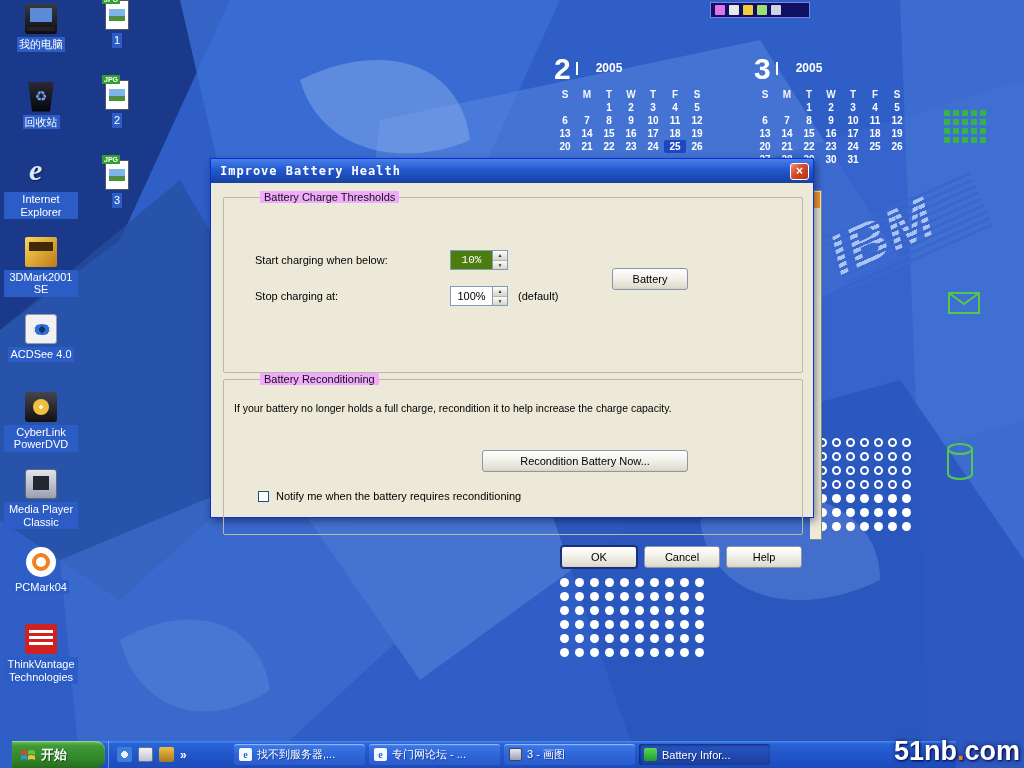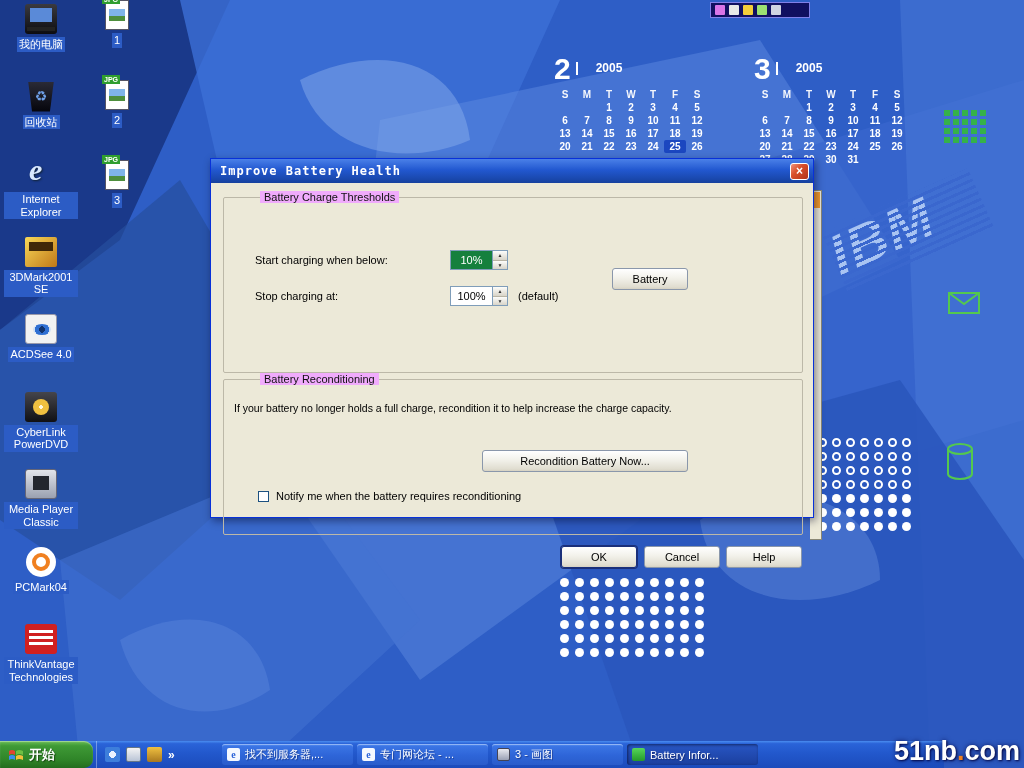--- a/index.html
+++ b/index.html
@@ -96,34 +96,34 @@
         text-align:center;padding:0;cursor:default;}
   .group{position:absolute;border:1px solid #bcb8a8;border-radius:2px;}
   #group-thresholds{left:12px;top:38px;width:578px;height:174px;}
   #group-recondition{left:12px;top:220px;width:578px;height:154px;}
   .gtitle{position:absolute;top:-7px;left:8px;background:#f0abfc;padding:0 4px;
         font-size:11px;color:#101010;margin-left:28px;}
   .dtext{position:absolute;font-size:10.5px;color:#000;white-space:nowrap;}
   .flabel{position:absolute;font-size:11px;color:#000;}
   .spin{position:absolute;display:flex;width:58px;height:20px;border:1px solid #7f9db9;background:#fff;box-sizing:border-box;}
   .spin .val{flex:1;font-size:11px;line-height:18px;text-align:center;}
-  .spin .val.sel{background:#15803d;color:#fff;}
+  .spin .val.sel{background:#4d7c0f;color:#fff;font-family:Liberation Mono, monospace;}
   .arrows{width:14px;display:flex;flex-direction:column;border-left:1px solid #7f9db9;}
   .arrows span{flex:1;font-size:5px;line-height:8px;text-align:center;color:#333;
         background:linear-gradient(#fdfdfb,#d8d4c8);border-bottom:1px solid #b8b4a4;}
   .arrows span:last-child{border-bottom:none;}
   .xpbtn{position:absolute;background:linear-gradient(180deg,#ffffff 0%,#f2f1ea 45%,#e0ddd0 90%,#d6d2c2 100%);
         border:1px solid #8a97ab;border-radius:3px;font-size:11px;color:#000;cursor:default;}
   .xpbtn.default{border:1px solid #1a2f7a;box-shadow:0 0 0 1px #1a2f7a;}
   .chk{position:absolute;display:flex;align-items:center;gap:7px;}
   .chkbox{width:11px;height:11px;background:#fff;border:1px solid #1c5180;box-sizing:border-box;flex:none;}
   .chklbl{font-size:11px;color:#000;white-space:nowrap;}
 
   
-  #taskbar{position:absolute;left:0;bottom:0;width:944px;height:27px;
+  #taskbar{position:absolute;left:12px;bottom:0;width:944px;height:27px;
         background:linear-gradient(180deg,#4a8df0 0%,#2a63d8 10%,#2258cc 45%,#1c4bbb 100%);}
   #start-btn{position:absolute;left:0;top:0;width:93px;height:27px;border-radius:0 9px 9px 0;
         background:linear-gradient(180deg,#6cbf57 0%,#3f9a36 18%,#2f8428 70%,#236d1e 100%);
         display:flex;align-items:center;gap:5px;padding-left:8px;box-sizing:border-box;
         box-shadow:inset 0 1px 1px rgba(255,255,255,.4);}
   #start-label{font:bold 13px "Liberation Sans",sans-serif;color:#fff;text-shadow:1px 1px 1px #1a4a14;}
   #quicklaunch{position:absolute;left:96px;top:0;width:110px;height:27px;display:flex;align-items:center;gap:6px;
         padding-left:8px;box-sizing:border-box;border-left:1px solid rgba(255,255,255,.35);}
   .ql-ico{width:15px;height:15px;border-radius:2px;flex:none;}
   #ql-ie{background:radial-gradient(circle,#eaf2ff 0 30%,#3d7edb 30%);}

